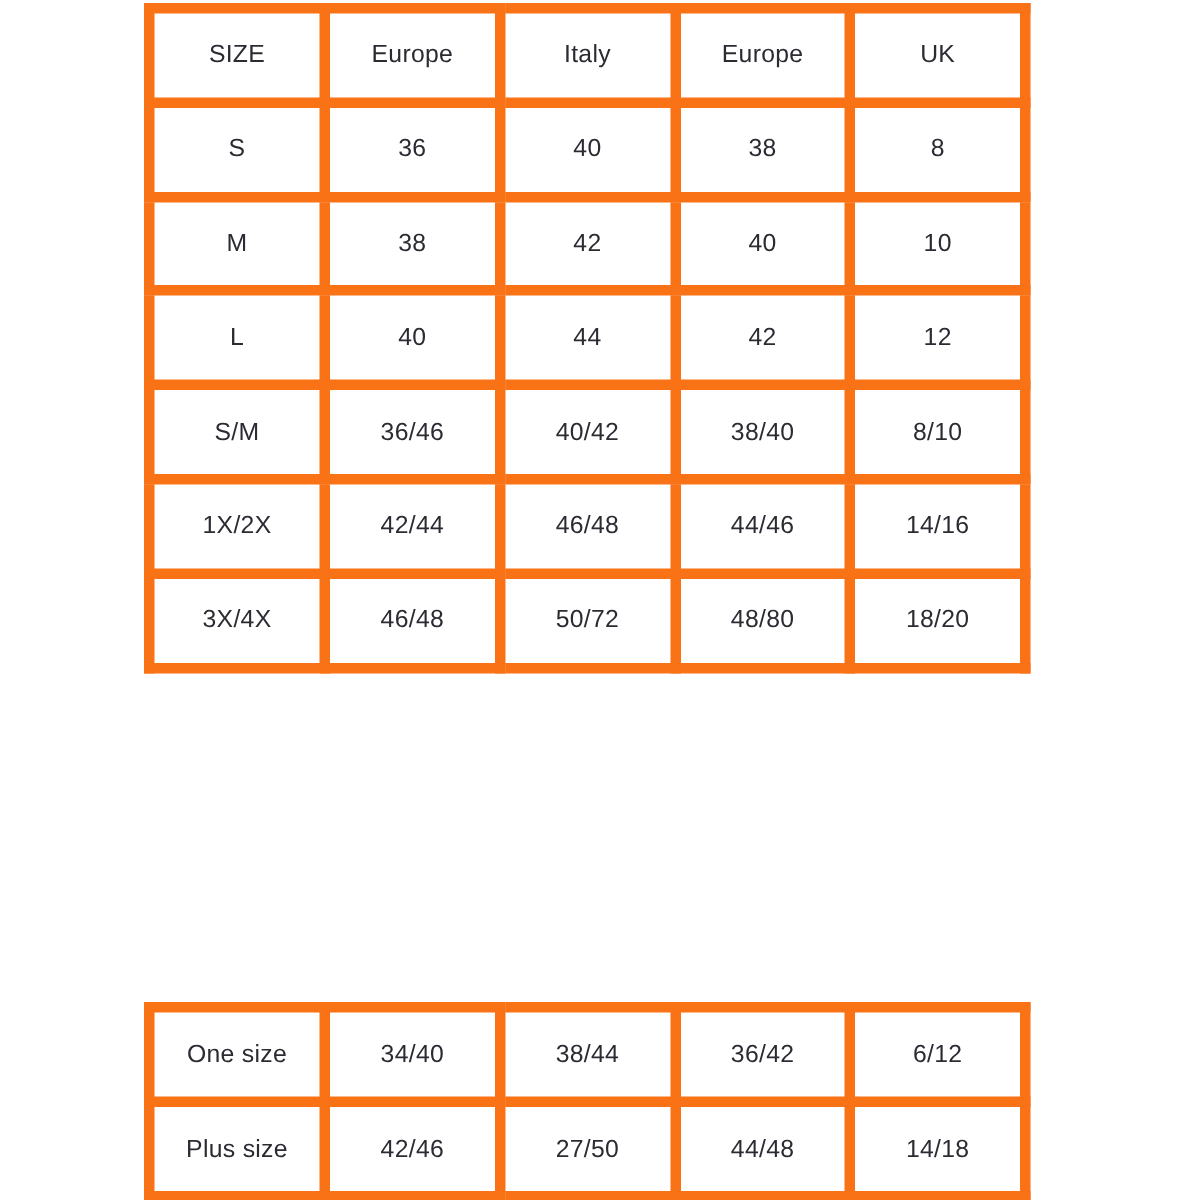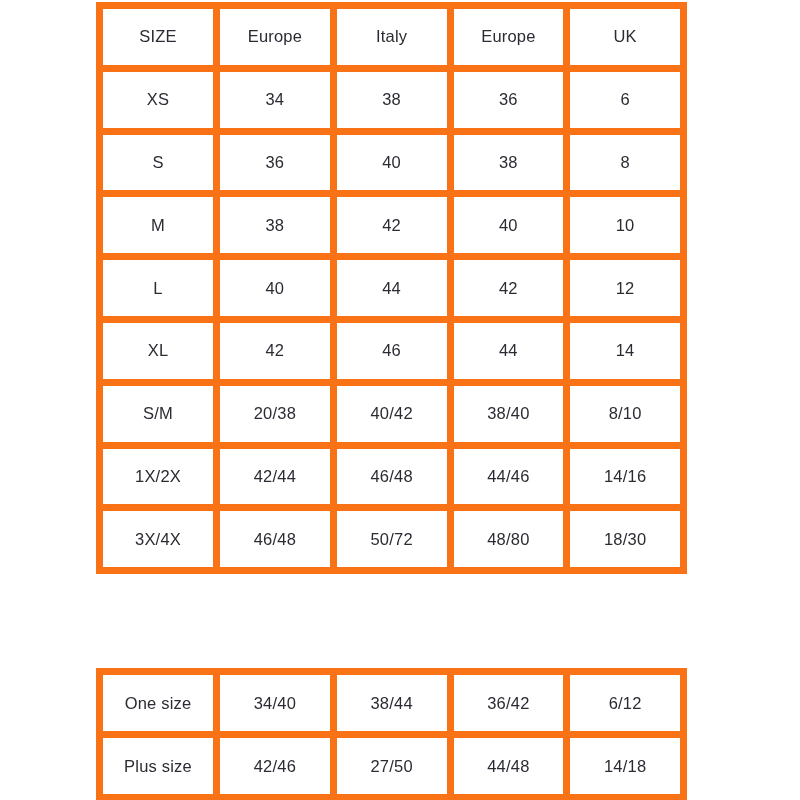--- a/index.html
+++ b/index.html
@@ -83,27 +83,20 @@
         <tr>
           <th class="hdr-cell">SIZE</th>
           <th class="hdr-cell">Europe</th>
           <th class="hdr-cell">Italy</th>
           <th class="hdr-cell">Europe</th>
           <th class="hdr-cell">UK</th>
         </tr>
       </thead>
       <tbody>
         <tr>
-          <td class="row-label">XS</td>
-          <td class="val-cell">34</td>
-          <td class="val-cell">38</td>
-          <td class="val-cell">36</td>
-          <td class="val-cell">6</td>
-        </tr>
-        <tr>
           <td class="row-label">S</td>
           <td class="val-cell">36</td>
           <td class="val-cell">40</td>
           <td class="val-cell">38</td>
           <td class="val-cell">8</td>
         </tr>
         <tr>
           <td class="row-label">M</td>
           <td class="val-cell">38</td>
           <td class="val-cell">42</td>
@@ -111,46 +104,39 @@
           <td class="val-cell">10</td>
         </tr>
         <tr>
           <td class="row-label">L</td>
           <td class="val-cell">40</td>
           <td class="val-cell">44</td>
           <td class="val-cell">42</td>
           <td class="val-cell">12</td>
         </tr>
         <tr>
-          <td class="row-label">XL</td>
-          <td class="val-cell">42</td>
-          <td class="val-cell">46</td>
-          <td class="val-cell">44</td>
-          <td class="val-cell">14</td>
-        </tr>
-        <tr>
           <td class="row-label">S/M</td>
-          <td class="val-cell">20/38</td>
+          <td class="val-cell">36/46</td>
           <td class="val-cell">40/42</td>
           <td class="val-cell">38/40</td>
           <td class="val-cell">8/10</td>
         </tr>
         <tr>
           <td class="row-label">1X/2X</td>
           <td class="val-cell">42/44</td>
           <td class="val-cell">46/48</td>
           <td class="val-cell">44/46</td>
           <td class="val-cell">14/16</td>
         </tr>
         <tr>
           <td class="row-label">3X/4X</td>
           <td class="val-cell">46/48</td>
           <td class="val-cell">50/72</td>
           <td class="val-cell">48/80</td>
-          <td class="val-cell">18/30</td>
+          <td class="val-cell">18/20</td>
         </tr>
       </tbody>
     </table>
   </div>
 
   <div class="table-wrap" id="secondary-table-wrap">
     <table class="size-table" id="secondary-table">
       <colgroup>
         <col class="c-size">
         <col class="c-rest">

